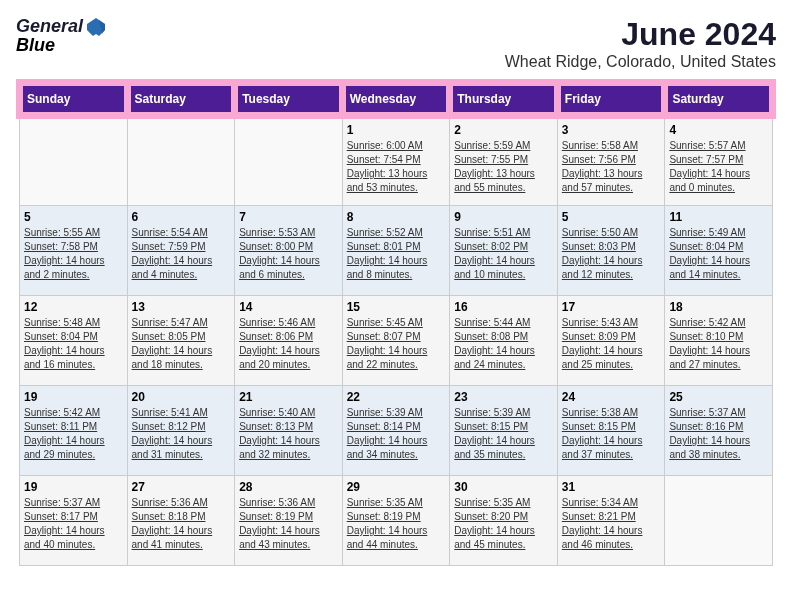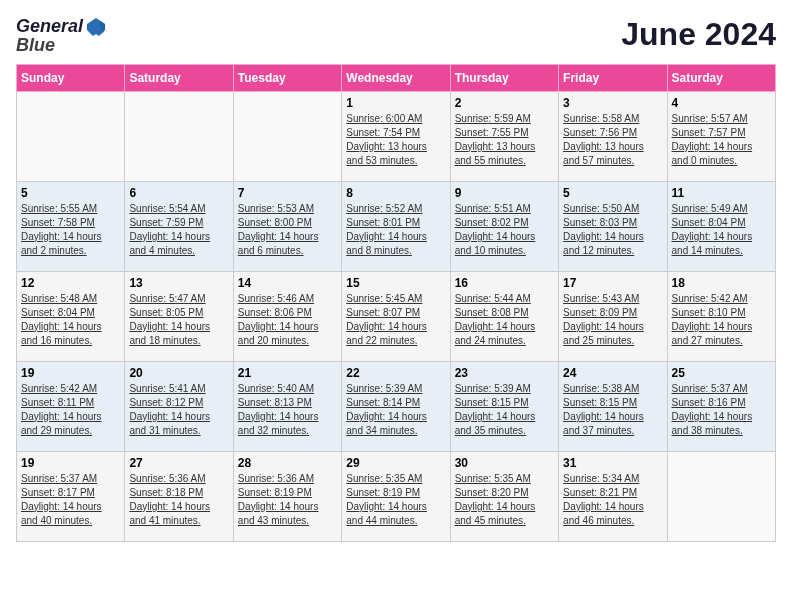--- a/index.html
+++ b/index.html
@@ -22,48 +22,48 @@
       font-style: italic;
     }
     .logo-text-general {
       font-size: 18px;
       font-weight: bold;
       color: #1a1a2e;
     }
     .logo-text-blue {
       font-size: 18px;
       font-weight: bold;
-      color: #404040;
+      color: #000000;
     }
     .title-block {
       text-align: right;
     }
     .title-block h1 {
       font-size: 32px;
       font-weight: bold;
       color: #1a1a2e;
     }
     .title-block h2 {
       font-size: 16px;
       font-weight: normal;
       color: #333;
     }
     table {
       width: 100%;
       border-collapse: collapse;
       font-size: 11px;
     }
     thead tr th {
-      background-color: #ec4899;
+      background-color: #4c1d95;
       color: #fff;
       padding: 6px 4px;
       text-align: left;
       font-size: 12px;
       font-weight: bold;
-      border: 1px solid #f9a8d4;
+      border: 7px solid #f9a8d4;
     }
     tbody tr {
       border-bottom: 1px solid #ccc;
     }
     tbody tr:nth-child(odd) {
       background-color: #f5f5f5;
     }
     tbody tr:nth-child(even) {
       background-color: #e8eef5;
     }
@@ -101,20 +101,21 @@
         <svg width="22" height="22" viewBox="0 0 22 22" style="margin-left:2px;">
           <path d="M11 2 L20 8 L20 14 L14 20 L11 18 L8 20 L2 14 L2 8 Z" fill="#2a6db5"></path>
           <path d="M14 4 L20 8 L20 14 L17 18" fill="#1a5a9a" opacity="0.6"></path>
         </svg>
       </div>
       <span class="logo-text-blue" style="margin-top:-2px;">Blue</span>
     </div>
   </div>
   <div class="title-block">
     <h1>June 2024</h1>
+    <h2>Wheat Ridge, Colorado, United States</h2>
   </div>
 </div>
 
 <table>
   <thead>
     <tr>
     <th>Sunday</th>
         <th>Saturday</th>
         <th>Tuesday</th>
         <th>Wednesday</th>

